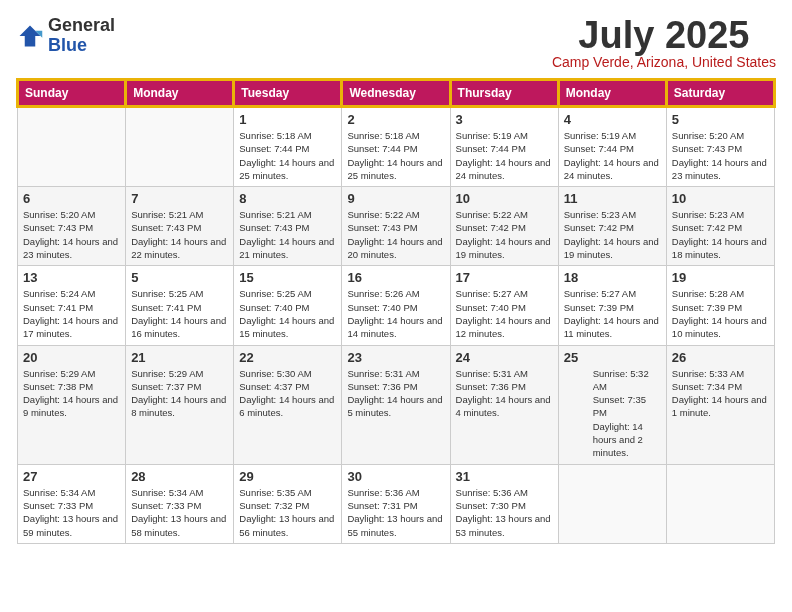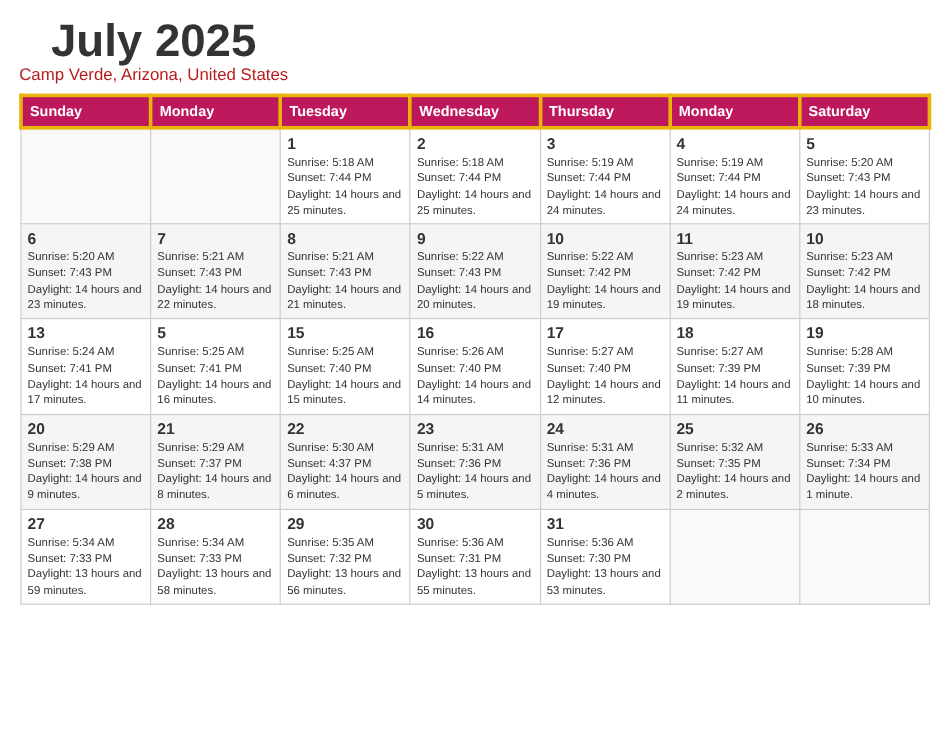--- a/index.html
+++ b/index.html
@@ -96,20 +96,30 @@
       line-height: 1.4;
     }
     .empty-cell {
       background: #f9f9f9 !important;
     }
   </style>
 </head>
 <body>
 
 <div class="header">
+  <div class="logo">
+    <svg class="logo-icon" viewBox="0 0 32 32" xmlns="http://www.w3.org/2000/svg">
+      <polygon points="16,4 28,16 22,16 22,28 10,28 10,16 4,16" fill="#2255aa"></polygon>
+      <polygon points="22,10 30,10 30,18" fill="#4499cc"></polygon>
+    </svg>
+    <div class="logo-text">
+      <span class="logo-general">General</span>
+      <span class="logo-blue">Blue</span>
+    </div>
+  </div>
   <div class="title-area">
     <div class="month-title">July 2025</div>
     <div class="subtitle">Camp Verde, Arizona, United States</div>
   </div>
 </div>
 
 <table class="calendar">
   <thead>
     <tr>
     <th>Sunday</th>
@@ -270,21 +280,21 @@
 Daylight: 14 hours and 5 minutes.</div>
         </td>
         <td>
           <span class="day-number">24</span>
           <div class="day-info" style="white-space: pre-line;">Sunrise: 5:31 AM
 Sunset: 7:36 PM
 Daylight: 14 hours and 4 minutes.</div>
         </td>
         <td>
           <span class="day-number">25</span>
-          <div class="day-info" style="white-space: pre-line;">Sunrise: 5:32 AM
+          <div class="day-info" style="white-space: pre-line; margin-left: 29px;">Sunrise: 5:32 AM
 Sunset: 7:35 PM
 Daylight: 14 hours and 2 minutes.</div>
         </td>
         <td>
           <span class="day-number">26</span>
           <div class="day-info" style="white-space: pre-line;">Sunrise: 5:33 AM
 Sunset: 7:34 PM
 Daylight: 14 hours and 1 minute.</div>
         </td>
       </tr>

